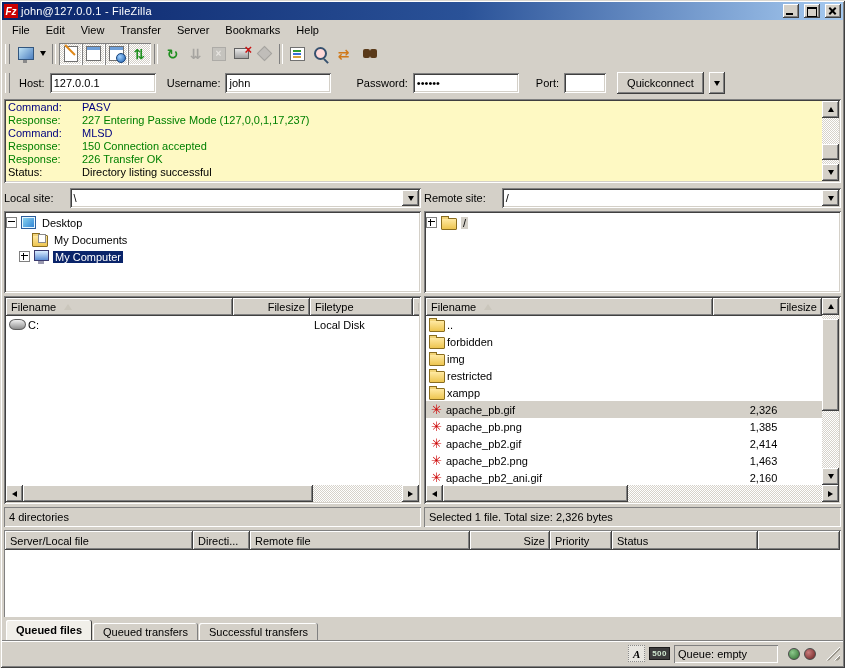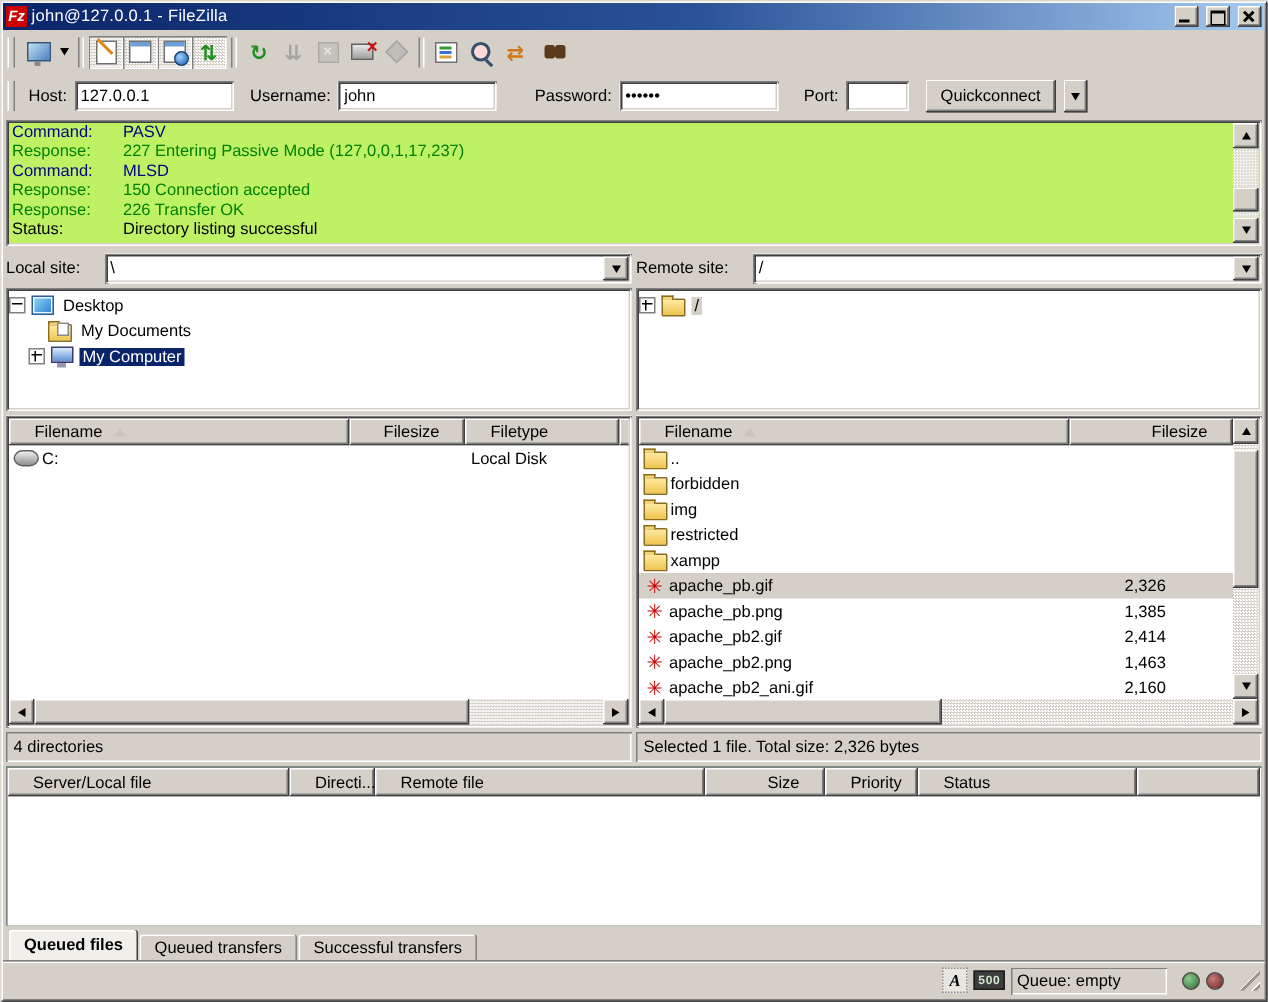--- a/index.html
+++ b/index.html
@@ -60,21 +60,21 @@
   .field{height:20px;background:#fff;border:none;outline:none;padding:0 4px;font:11px "Liberation Sans","DejaVu Sans",sans-serif;box-shadow:inset 1px 1px #808080,inset -1px -1px #fff,inset 2px 2px #404040,inset -2px -2px #d4d0c8;box-sizing:border-box}
   .btn{height:22px;display:flex;align-items:center;justify-content:center;padding:0 10px}
   
   .tri{width:0;height:0;display:inline-block}
   .t-up{border-left:3px solid transparent;border-right:3px solid transparent;border-bottom:5px solid #000}
   .t-dn{border-left:3px solid transparent;border-right:3px solid transparent;border-top:5px solid #000}
   .t-lf{border-top:3px solid transparent;border-bottom:3px solid transparent;border-right:5px solid #000}
   .t-rt{border-top:3px solid transparent;border-bottom:3px solid transparent;border-left:5px solid #000}
   .t-sort{border-left:4px solid transparent;border-right:4px solid transparent;border-bottom:6px solid #cac6bc;margin-left:8px}
   
-  .logview{height:84px;margin:1px 2px 2px;background:#bef264;display:flex;flex:0 0 auto;box-shadow:inset 1px 1px #808080,inset -1px -1px #fff,inset 2px 2px #404040,inset -2px -2px #d4d0c8}
+  .logview{height:84px;margin:1px 2px 2px;background:#fef9c3;display:flex;flex:0 0 auto;box-shadow:inset 1px 1px #808080,inset -1px -1px #fff,inset 2px 2px #404040,inset -2px -2px #d4d0c8}
   .log-lines{flex:1;padding:2px 0 0 4px;overflow:hidden}
   .log-line{height:13px;line-height:13px;display:flex;white-space:nowrap}
   .log-label{width:74px;flex:0 0 auto}
   .cmd{color:#000080}.resp{color:#008000}.stat{color:#000}
   
   .sbv{width:17px;display:flex;flex-direction:column;margin:2px 2px 2px 0}
   .sb-btn{width:17px;height:17px;display:flex;align-items:center;justify-content:center;flex:0 0 auto}
   .sb-trk{flex:1;position:relative}
   .sb-thumb-v{position:absolute;left:0;width:17px}
   .hscroll{height:17px;display:flex;flex:0 0 auto}
@@ -102,21 +102,21 @@
   .ico-docs::after{content:"";position:absolute;right:1px;top:-2px;width:6px;height:7px;background:#fff;border:1px solid #8a8a8a}
   .ico-computer{width:13px;height:9px;border:1px solid #3a3a6e;background:linear-gradient(#d8ecff,#5e8fd4);position:relative;flex:0 0 auto;margin-bottom:3px}
   .ico-computer::after{content:"";position:absolute;left:3px;bottom:-4px;width:6px;height:3px;background:#9a9ab0}
   .ico-disk{width:15px;height:9px;border-radius:45%/60%;background:linear-gradient(#f0f0f0,#8f8f8f);border:1px solid #5e5e5e;flex:0 0 auto}
   .ico-file{color:#cc0000;font-size:13px;line-height:1;width:15px;text-align:center;flex:0 0 auto}
   
   .listbox{margin-top:3px;background:#fff;display:flex;flex-direction:column;height:204px;box-shadow:inset 1px 1px #808080,inset -1px -1px #fff,inset 2px 2px #404040,inset -2px -2px #d4d0c8;padding:2px;flex:0 0 auto}
   .list-top{flex:1;display:flex;overflow:hidden;min-height:0}
   .list-main{flex:1;display:flex;flex-direction:column;min-width:0;overflow:hidden}
   .lv-header{height:18px;display:flex;flex:0 0 auto}
-  .hcell{background:#d4d0c8;box-shadow:inset -1px -1px #404040,inset 1px 1px #fff,inset -2px -2px #808080;display:flex;align-items:center;padding:0 17px;box-sizing:border-box;white-space:nowrap;overflow:hidden}
+  .hcell{background:#d4d0c8;box-shadow:inset -1px -1px #404040,inset 1px 1px #fff,inset -2px -2px #808080;display:flex;align-items:center;padding:0 5px;box-sizing:border-box;white-space:nowrap;overflow:hidden}
   .hcell.num{justify-content:flex-end}
   .lv-body{flex:1;background:#fff;overflow:hidden}
   .file-row{height:17px;display:flex;align-items:center;white-space:nowrap}
   .file-row.sel{background:#d4d0c8}
   .cname{display:flex;align-items:center;gap:2px;padding-left:3px;box-sizing:border-box;overflow:hidden}
   .csize{text-align:center;padding-right:8px;box-sizing:border-box}
   .ctype{padding-left:4px;box-sizing:border-box}
   
   .lc-name{width:227px;flex:0 0 auto}.lc-size{width:77px;flex:0 0 auto}.lc-type{width:103px;flex:0 0 auto}.lc-l{flex:1}
   
@@ -147,20 +147,29 @@
 <div class="win">
 
   <div class="titlebar">
     <div class="fz-logo">Fz</div>
     <div class="title-text">john@127.0.0.1 - FileZilla</div>
     <div class="winbtn raised g-min"></div>
     <div class="winbtn raised g-max"></div>
     <div class="winbtn raised g-x"></div>
   </div>
 
+  <div class="menubar">
+    <span class="menu-item">File</span>
+    <span class="menu-item">Edit</span>
+    <span class="menu-item">View</span>
+    <span class="menu-item">Transfer</span>
+    <span class="menu-item">Server</span>
+    <span class="menu-item">Bookmarks</span>
+    <span class="menu-item">Help</span>
+  </div>
 
   <div class="toolbar">
     <div class="tgrip"></div>
     <div class="tb">
         <span class="i-monitor"></span>
       </div>
     <div class="tbdrop">
         <span class="tri t-dn"></span>
       </div>
     <div class="sep"></div>

